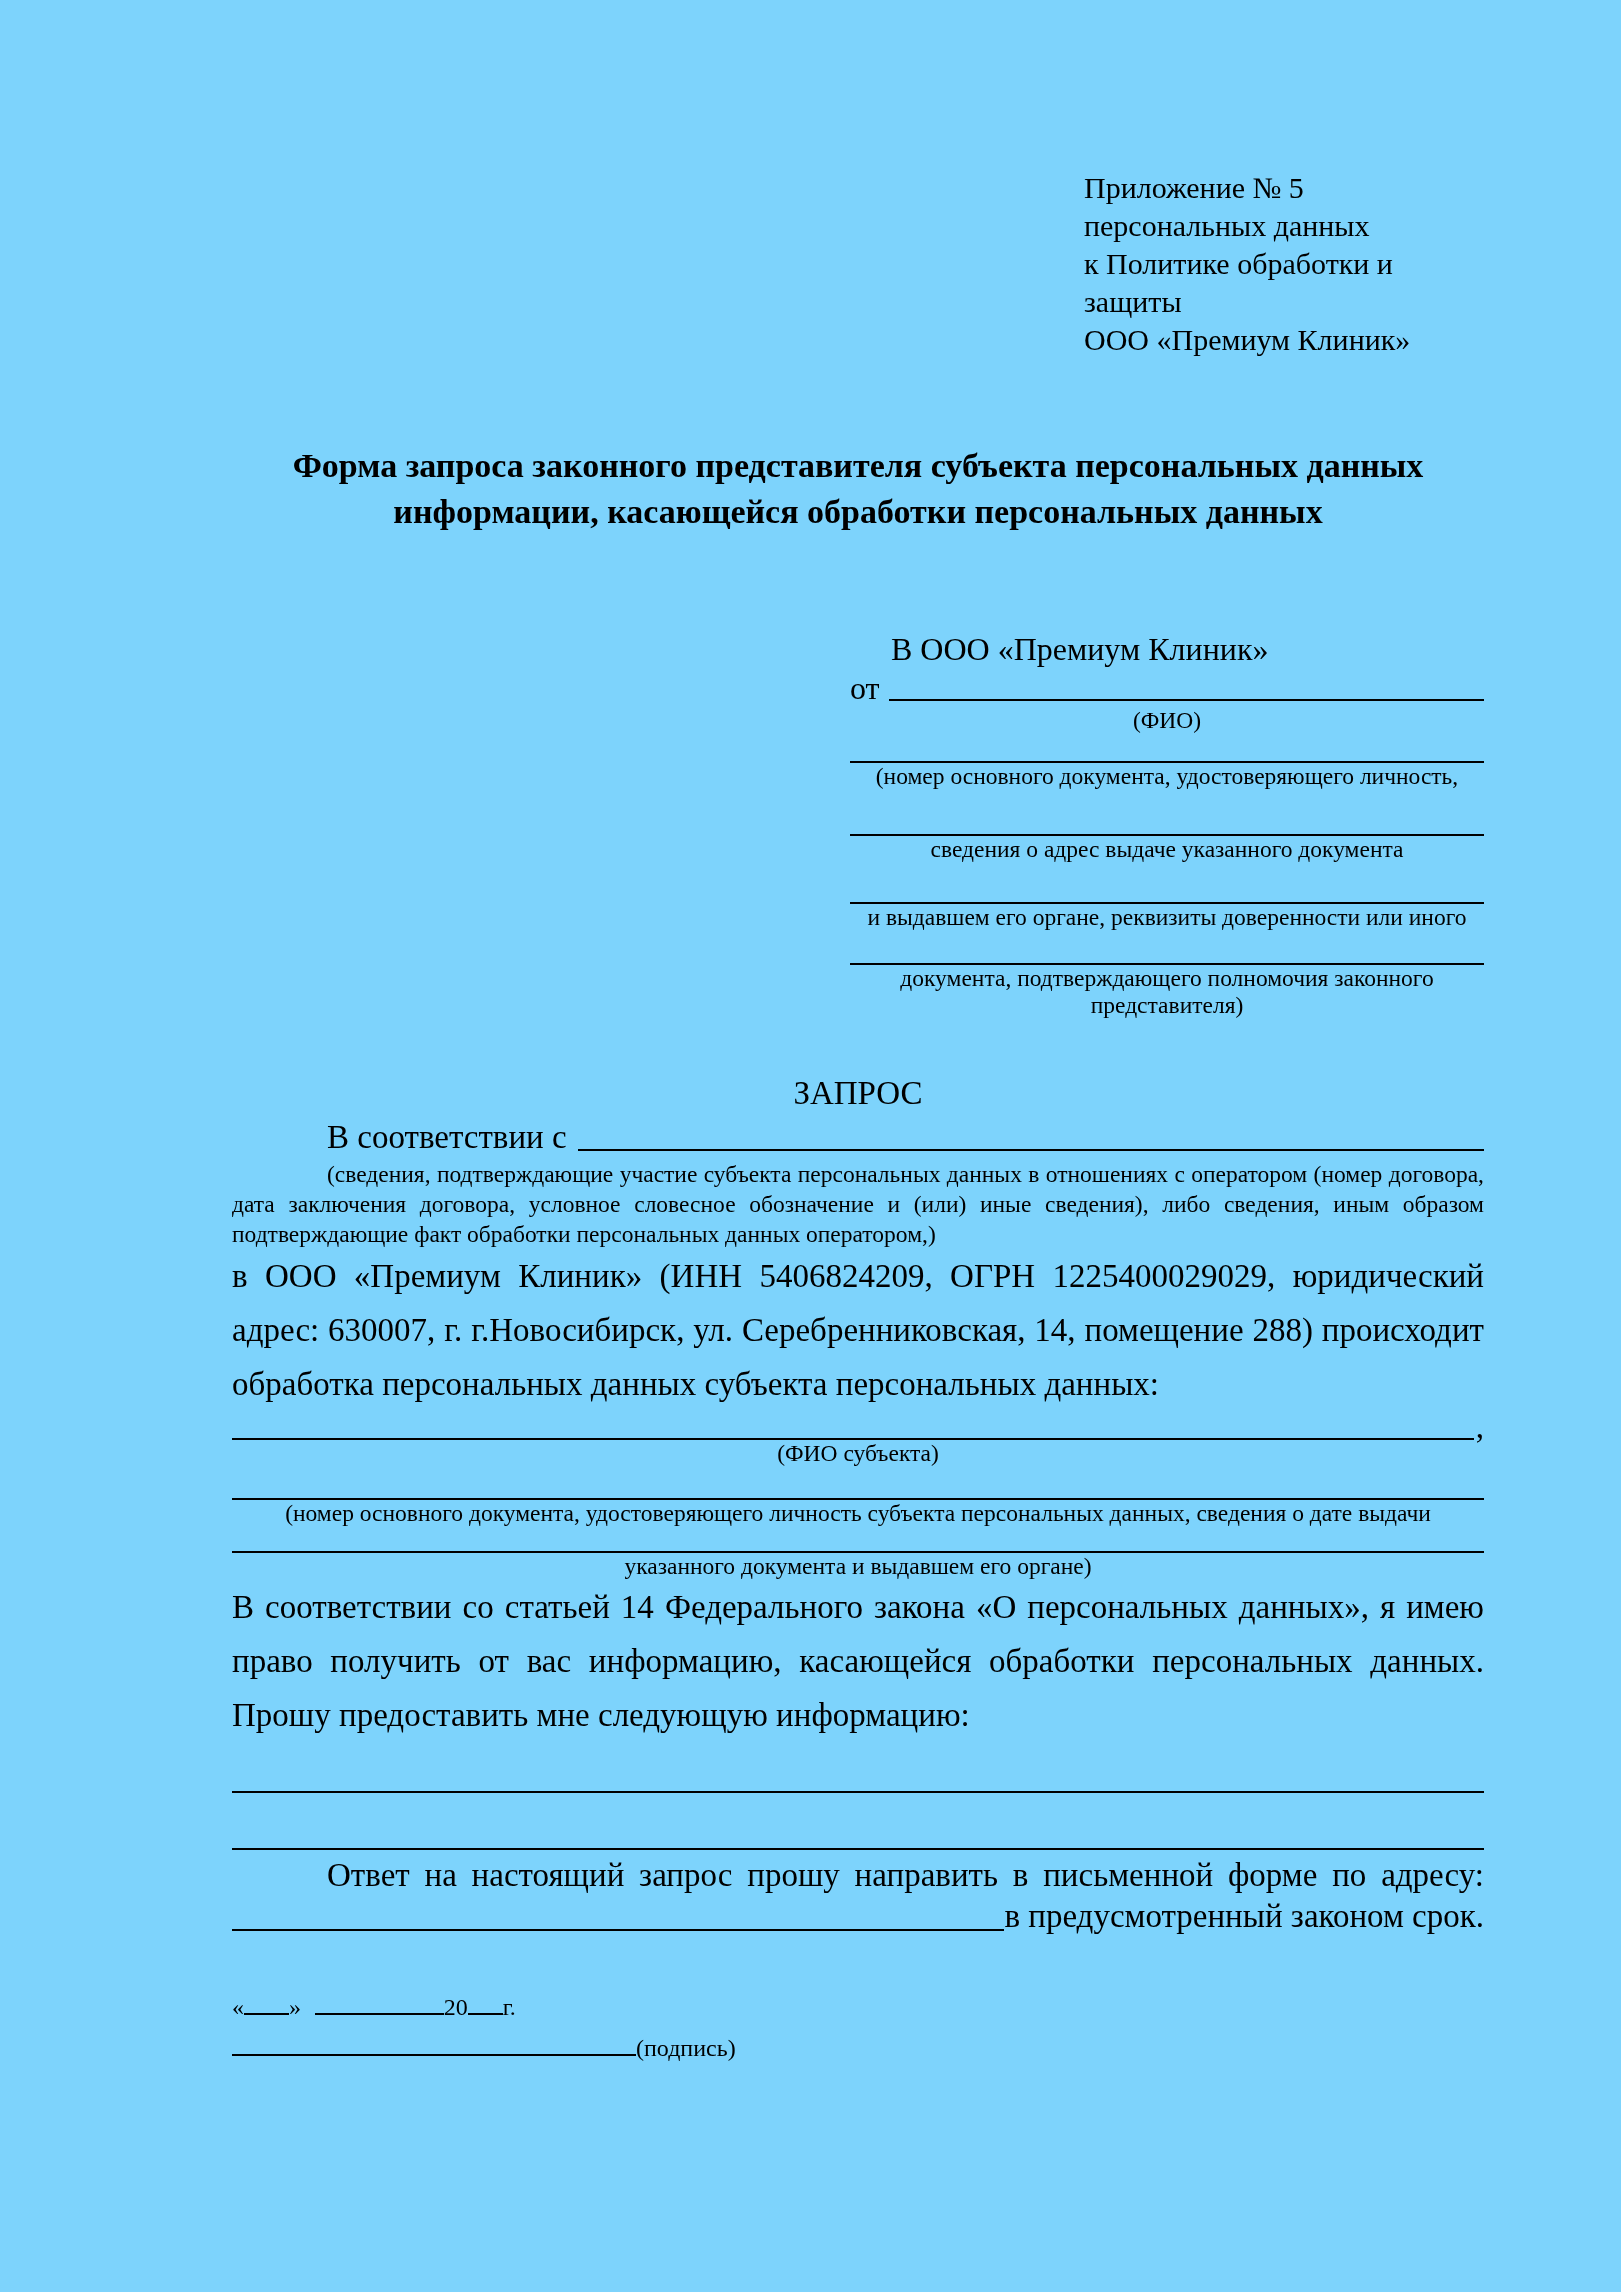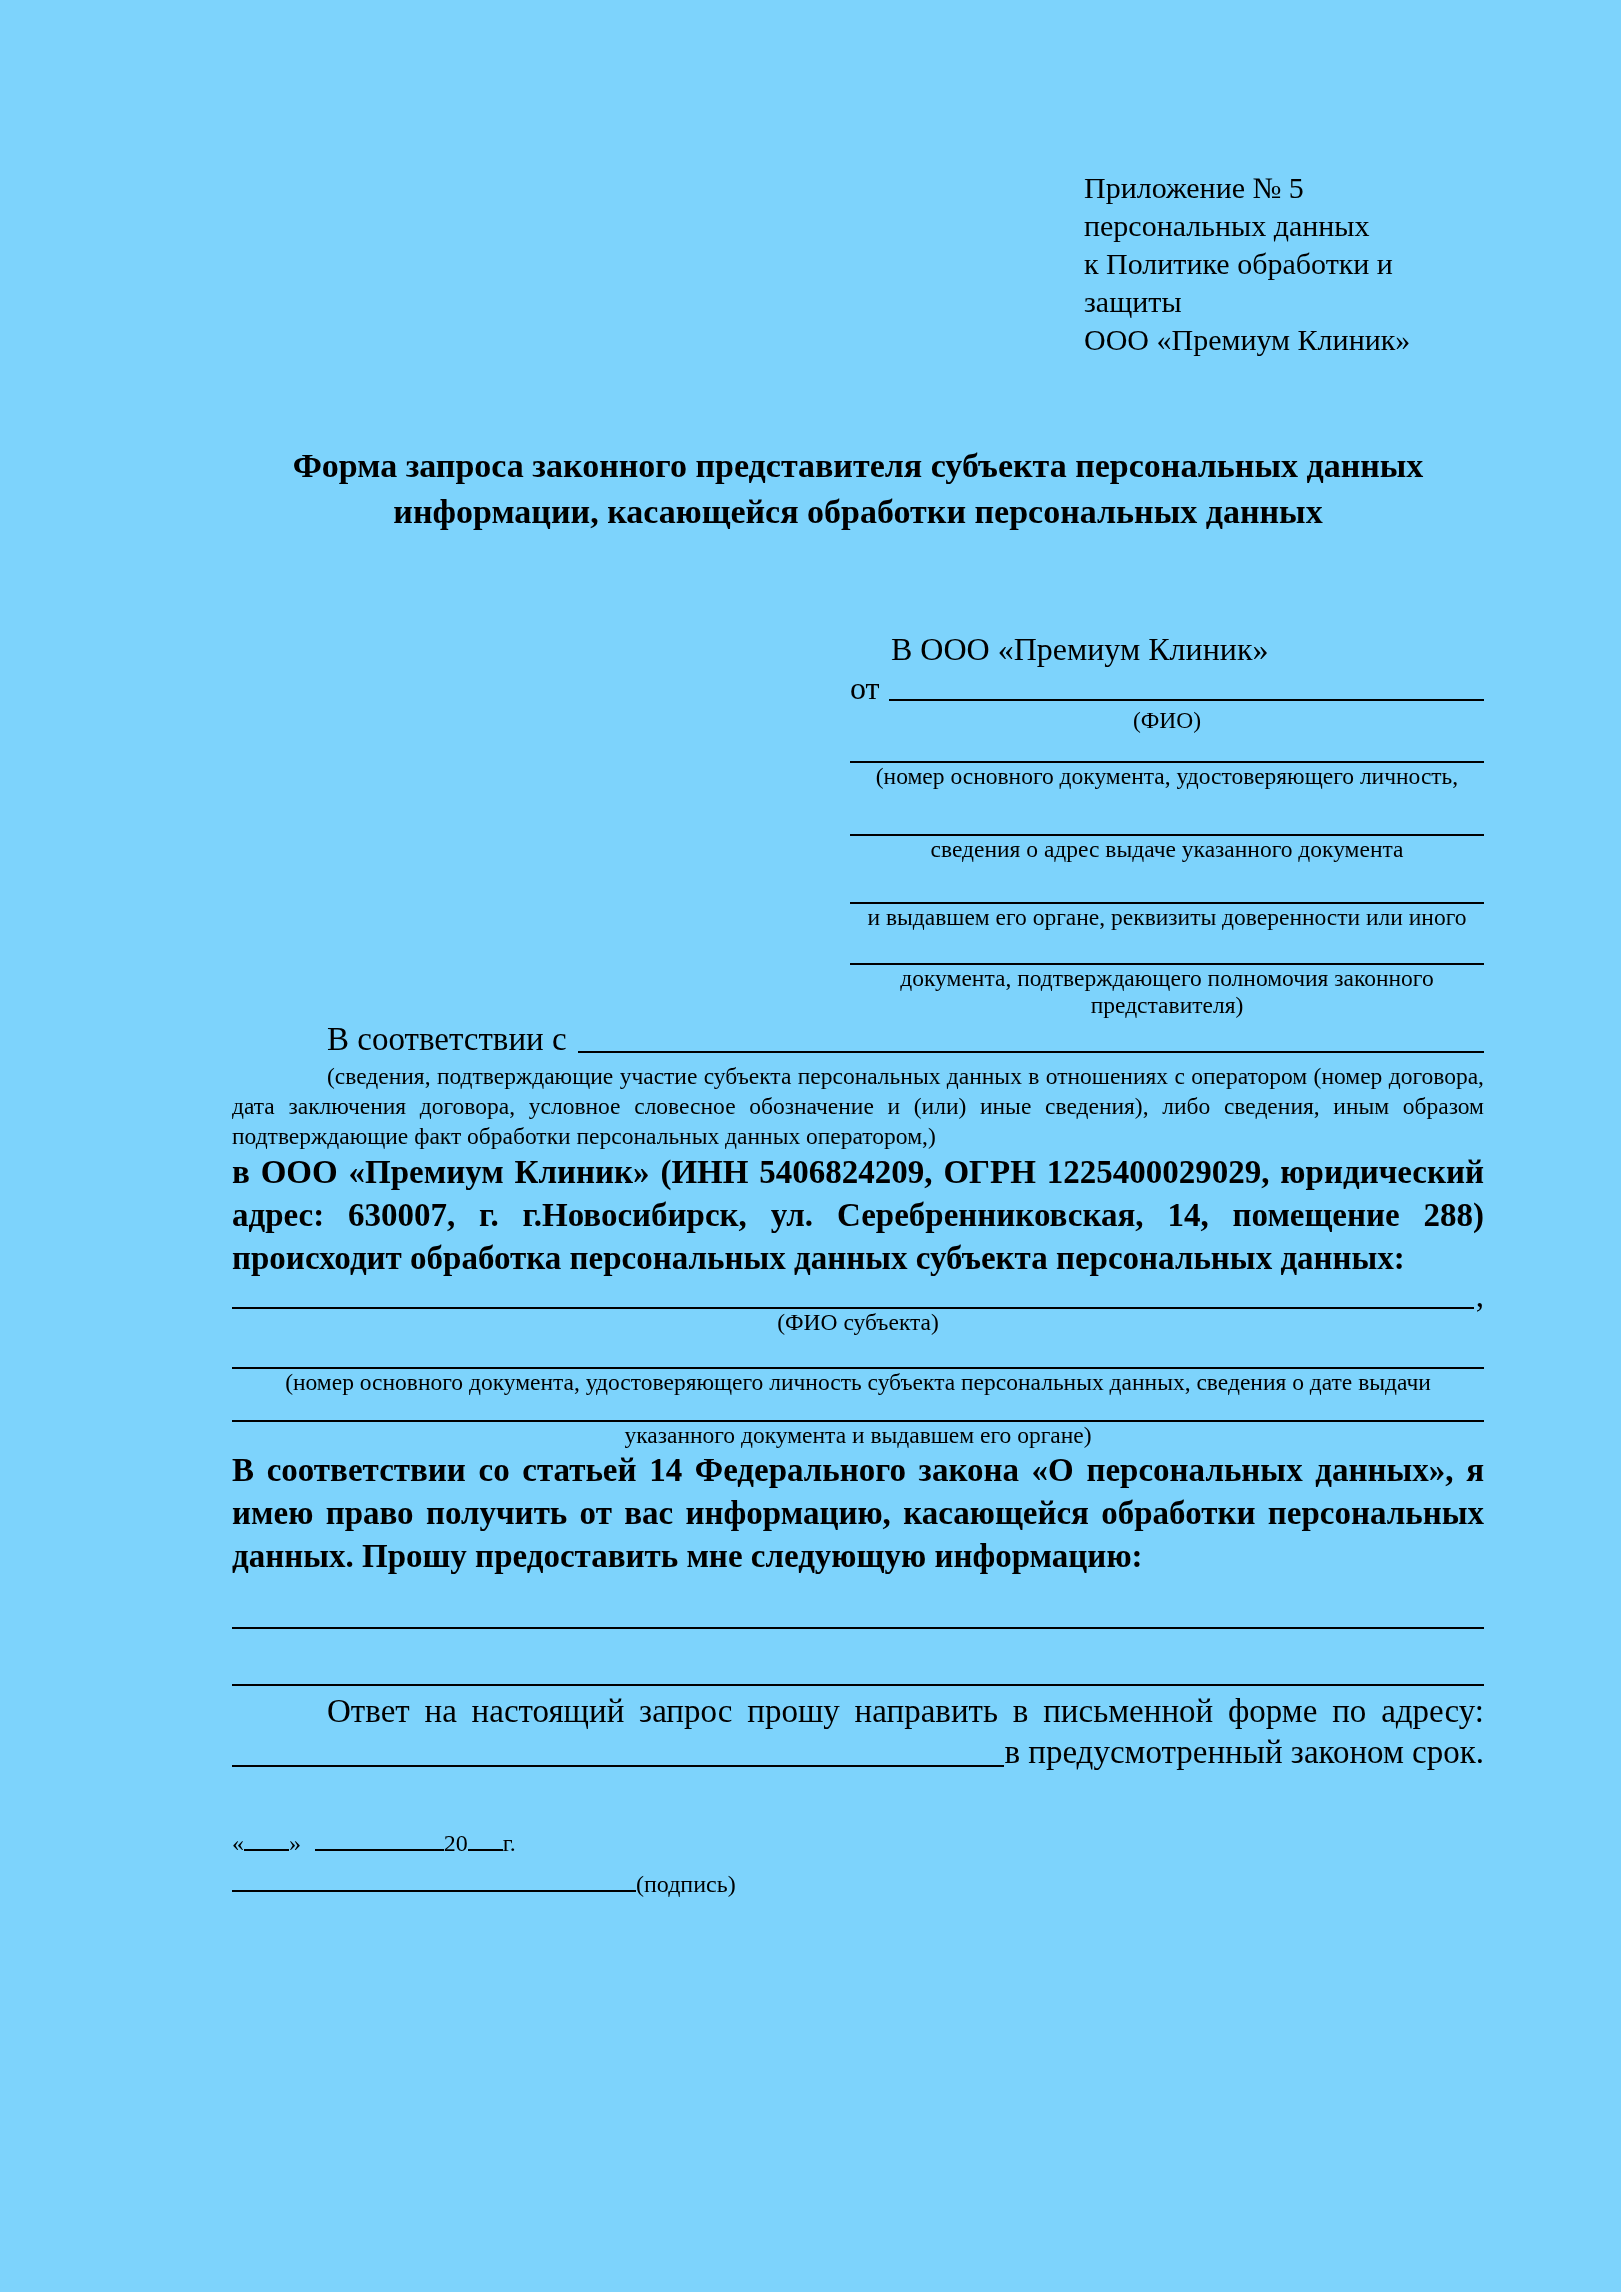--- a/index.html
+++ b/index.html
@@ -52,21 +52,21 @@
   .intro-label { line-height: 39px; padding-right: 11.8px; white-space: nowrap; }
 
   .note {
     margin-top: 2px;
     font-size: 23.5px;
     line-height: 30px;
     text-align: justify;
     text-indent: 95px;
   }
 
-  .para { font-size: 33px; line-height: 43px; text-align: justify; font-weight: bold; }
+  .para { font-size: 33px; line-height: 54px; text-align: justify; }
 
   .blank-row { display: flex; height: 29px; align-items: flex-end; }
   .blank-row .blank { margin-bottom: 0; }
   .comma { line-height: 25.5px; padding-left: 2px; }
 
   .line-blank { border-bottom: 2.9px solid #000; }
   .h34 { height: 33px; }
   .h28 { height: 27.4px; }
   .h52 { height: 51px; }
   .h58 { height: 57px; }
@@ -123,20 +123,21 @@
     <div class="addr-blank gb"></div>
     <div class="caption">сведения о адрес выдаче указанного документа</div>
 
     <div class="addr-blank gc"></div>
     <div class="caption">и выдавшем его органе, реквизиты доверенности или иного</div>
 
     <div class="addr-blank gd"></div>
     <div class="caption">документа, подтверждающего полномочия законного представителя)</div>
   </div>
 
+  <div class="zapros">ЗАПРОС</div>
 
   <div class="intro-row">
     <span class="indent"></span>
     <span class="intro-label">В соответствии с</span>
     <span class="blank"></span>
   </div>
 
   <div class="note">(сведения, подтверждающие участие субъекта персональных данных в отношениях с оператором (номер договора, дата заключения договора, условное словесное обозначение и (или) иные сведения), либо сведения, иным образом подтверждающие факт обработки персональных данных оператором,)</div>
 
   <div class="para">в ООО «Премиум Клиник» (ИНН 5406824209, ОГРН 1225400029029, юридический адрес: 630007, г. г.Новосибирск, ул. Серебренниковская, 14, помещение 288) происходит обработка персональных данных субъекта персональных данных:</div>

